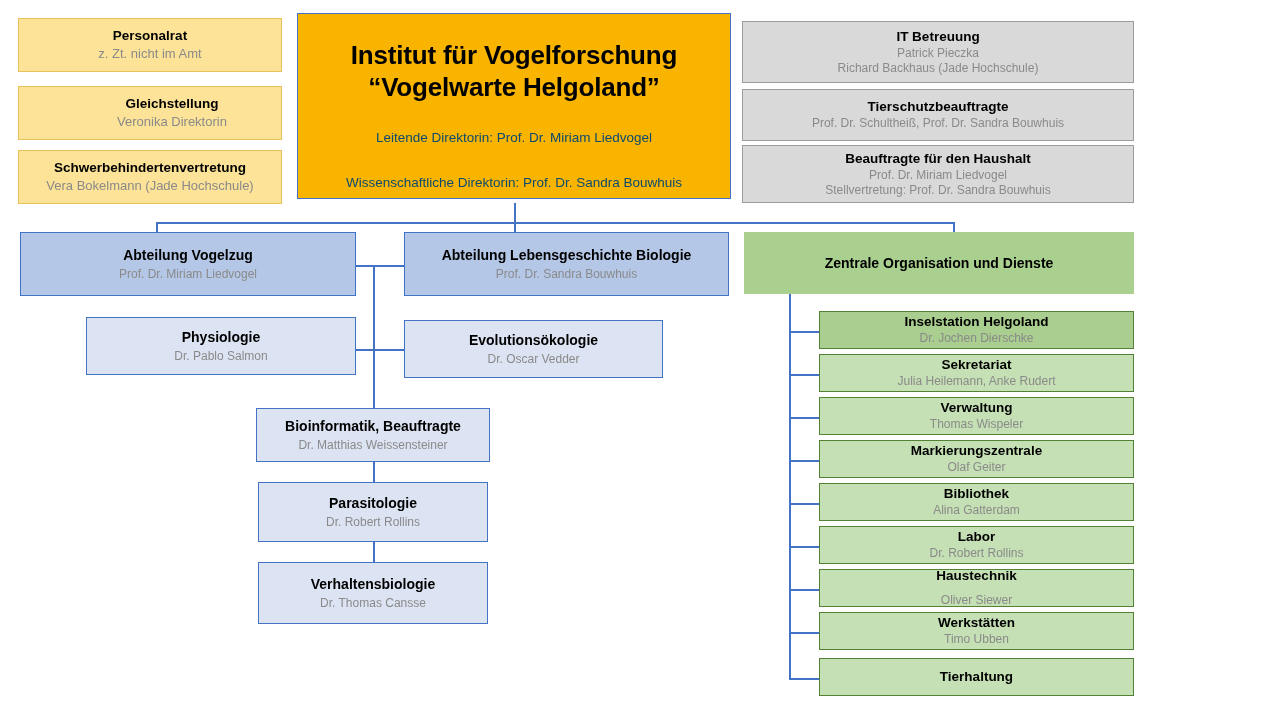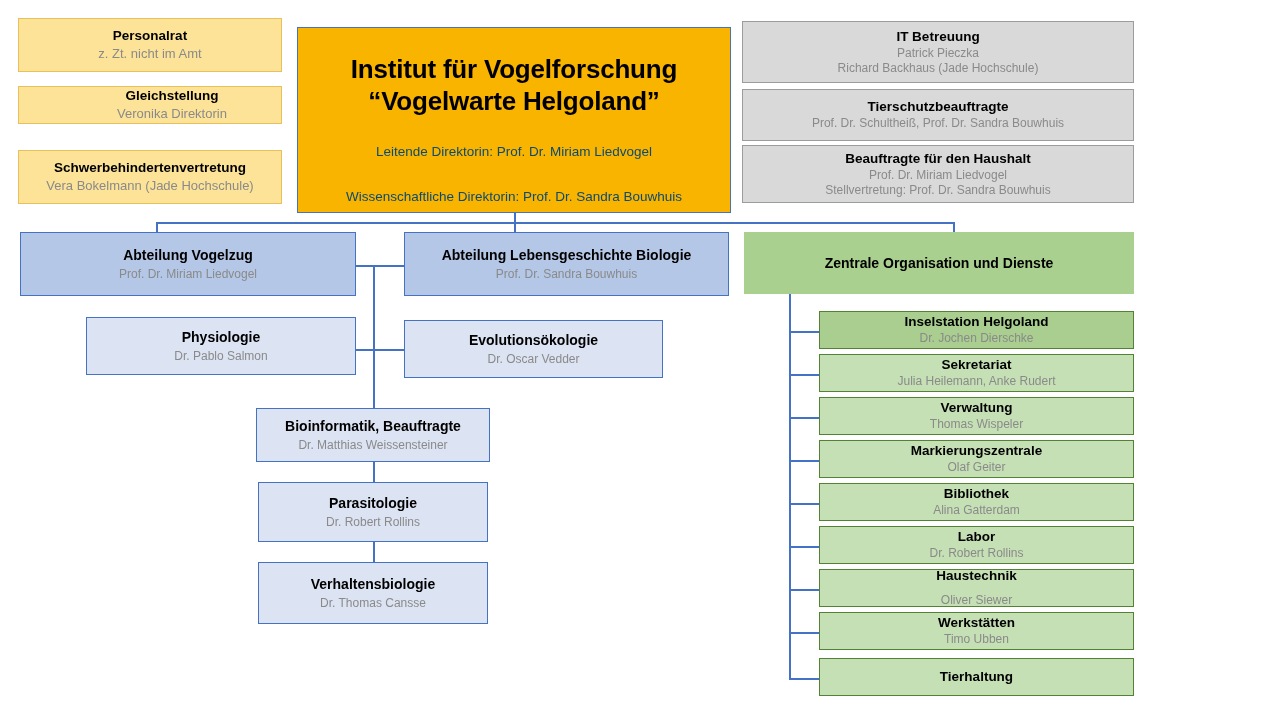--- a/index.html
+++ b/index.html
@@ -149,31 +149,31 @@
   <div class="conn h" style="left:789px; top:546px; width:32px;"></div>
   <div class="conn h" style="left:789px; top:589px; width:32px;"></div>
   <div class="conn h" style="left:789px; top:632px; width:32px;"></div>
   <div class="conn h" style="left:789px; top:678px; width:32px;"></div>
 
   <div class="box yellow" style="left:18px; top:18px; width:264px; height:54px;">
     <div class="ttl">Personalrat</div>
     <div class="sub">z. Zt. nicht im Amt</div>
   </div>
 
-  <div class="box yellow" style="left:18px; top:86px; width:264px; height:38px;padding-left:44px;">
+  <div class="box yellow" style="left:18px; top:86px; width:264px; height:54px;padding-left:44px;">
     <div class="ttl">Gleichstellung</div>
     <div class="sub">Veronika Direktorin</div>
   </div>
 
   <div class="box yellow" style="left:18px; top:150px; width:264px; height:54px;">
     <div class="ttl">Schwerbehindertenvertretung</div>
     <div class="sub">Vera Bokelmann (Jade Hochschule)</div>
   </div>
 
-  <div class="box orange" style="left:297px; top:27px; width:434px; height:186px;">
+  <div class="box orange" style="left:297px; top:13px; width:434px; height:186px;">
     <div class="ttl">Institut für Vogelforschung</div>
     <div class="ttl">“Vogelwarte Helgoland”</div>
     <div class="sub">Leitende Direktorin: Prof. Dr. Miriam Liedvogel</div>
     <div class="sub">Wissenschaftliche Direktorin: Prof. Dr. Sandra Bouwhuis</div>
   </div>
 
   <div class="box gray" style="left:742px; top:21px; width:392px; height:62px;">
     <div class="ttl">IT Betreuung</div>
     <div class="sub">Patrick Pieczka</div>
     <div class="sub">Richard Backhaus (Jade Hochschule)</div>

